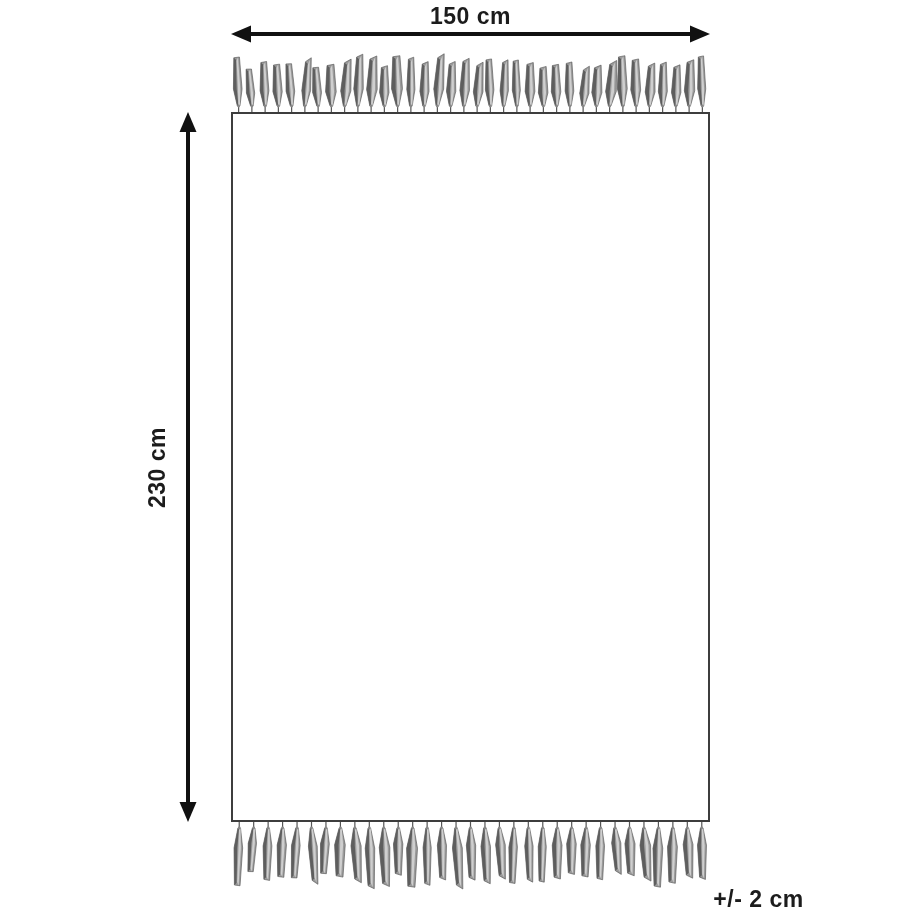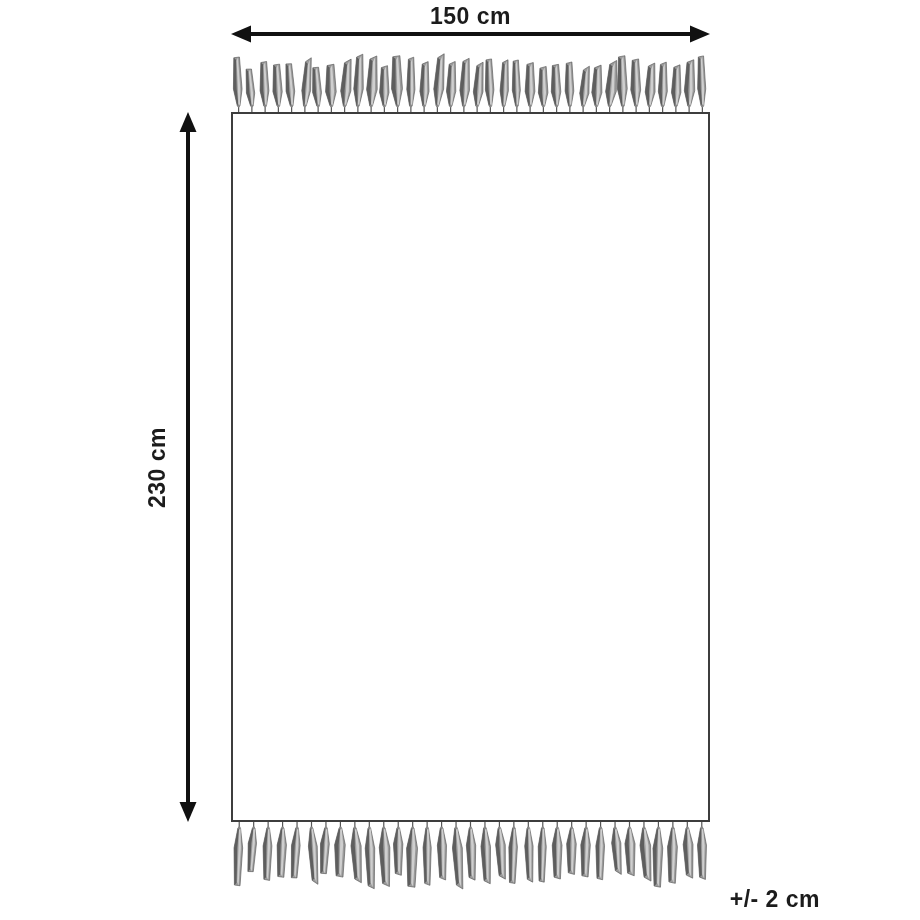--- a/index.html
+++ b/index.html
@@ -39,21 +39,21 @@
     position:absolute;
     left:131px;top:112px;width:52px;height:710px;
     display:flex;align-items:center;justify-content:center;
   }
   .vlabel-wrap .label{
     position:static;
     transform:rotate(-90deg);
   }
   .tolerance-label{
     left:697px;top:886px;width:123px;
-    text-align:right;
+    text-align:center;
   }
 </style>
 </head>
 <body>
 
 <div class="canvas">
 
   <svg width="920" height="920" viewBox="0 0 920 920">
 
     <g id="fringe-top">

